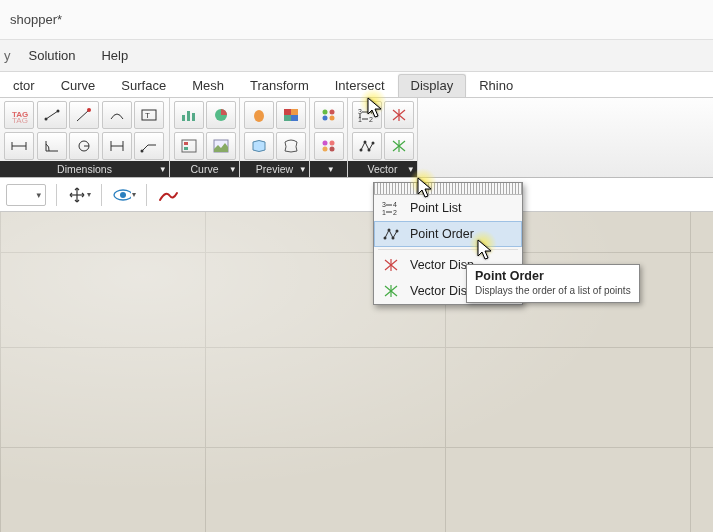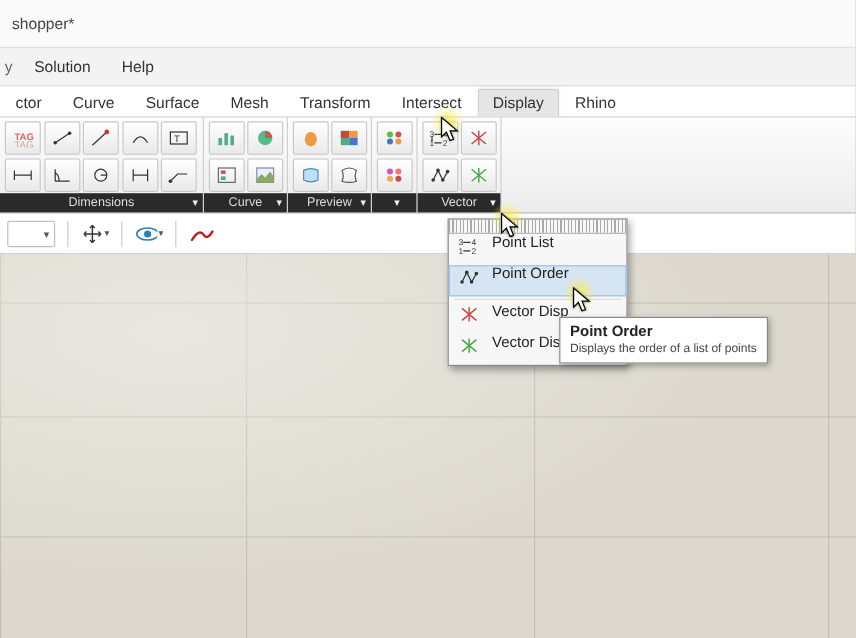--- a/index.html
+++ b/index.html
@@ -20,21 +20,21 @@
   .iconbtn svg { display:block; }
   .toolbar2 { height: 34px; background: #fff; border-bottom: 1px solid #c8c8c8; display: flex; align-items: center; padding-left: 20px; gap: 10px; }
   .dropdown-gap { width: 40px; height: 22px; border: 1px solid #c0c0c0; background: #fff; margin-left: 6px; display:flex; align-items:center; justify-content:flex-end; padding-right:4px; border-radius:2px;}
   .toolbtn { width: 24px; height: 22px; display: flex; align-items: center; justify-content: center; color: #333; }
   .canvas { position: absolute; left: 0; top: 212px; right: 0; bottom: 0; background: #dcd8cd; }
   .gridline-v { position:absolute; top:0; bottom:0; width:1px; background:#c4c0b5; }
   .gridline-h { position:absolute; left:0; right:0; height:1px; background:#c4c0b5; }
   .canvas::after { content:""; position:absolute; inset:0; background: radial-gradient(ellipse at 20% 20%, rgba(255,255,255,0.4), transparent 60%); pointer-events:none; }
   .popup { position: absolute; left: 373px; top: 182px; width: 150px; background: #f7f7f7; border: 1px solid #8a8a8a; box-shadow: 2px 3px 6px rgba(0,0,0,0.35); }
   .popup-header { height: 12px; background: repeating-linear-gradient(90deg,#aaa,#aaa 1px,transparent 1px,transparent 3px); border-bottom:1px solid #bbb;}
-  .popup-row { display:flex; height: 26px; padding: 0 6px; gap:8px; font-size: 12.5px; color:#222; cursor:default;}
+  .popup-row { display:flex; align-items:center; height: 26px; padding: 0 6px; gap:8px; font-size: 12.5px; color:#222; cursor:default;}
   .popup-row .ricon { width:22px; height:20px; display:flex; align-items:center; justify-content:center; }
   .popup-row.hover { background:#d6e5f3; outline:1px solid #9ec1e4; outline-offset:-1px;}
   .popup-sep { height:1px; background:#ddd; margin:2px 4px; }
   .tooltip { position:absolute; left: 466px; top: 264px; background: #ffffff; border:1px solid #888; padding: 4px 8px 6px 8px; box-shadow: 2px 2px 5px rgba(0,0,0,0.3); font-size:12px; color:#222; }
   .tooltip .tt-title { font-weight: 600; font-size: 12.5px; margin-bottom: 2px;}
   .tooltip .tt-body { font-size: 10px; color: #444; text-align: right; }
   .cursor { position:absolute; width:18px; height:24px; pointer-events:none; }
   .cursor svg { filter: drop-shadow(0 0 1px rgba(0,0,0,0.5)); }
   .highlight-spot { position:absolute; width:28px; height:28px; border-radius:50%; background: radial-gradient(circle, rgba(255,235,60,0.75), rgba(255,235,60,0) 70%); pointer-events:none; }
 </style>

